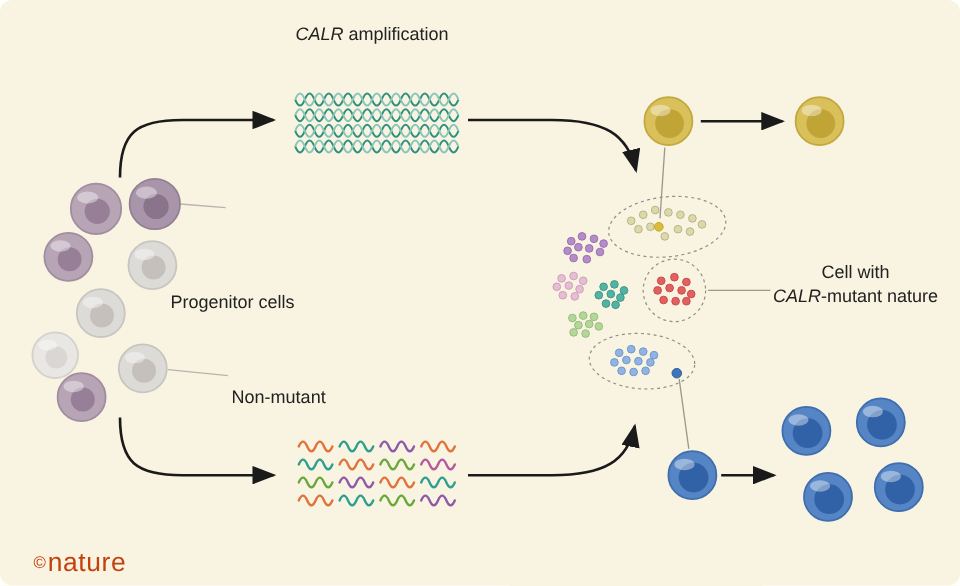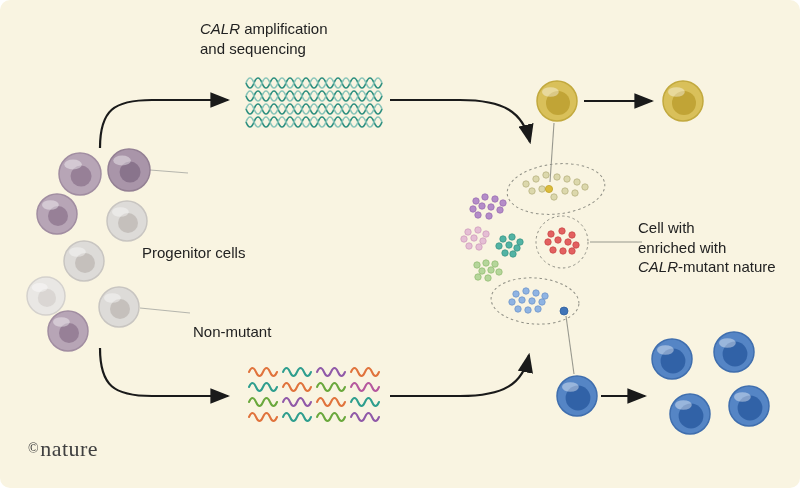--- a/index.html
+++ b/index.html
@@ -1,22 +1,22 @@
 <!DOCTYPE html>
 <html><head>
 <meta charset="utf-8">
 <style>
   *{margin:0;padding:0;box-sizing:border-box}
   body{background:#ffffff;font-family:"Liberation Sans",sans-serif}
   .figure{position:relative;width:800px;height:488px;background:#f9f4e1;border-radius:10px;overflow:hidden}
   svg.canvas{position:absolute;left:0;top:0;display:block}
   .lbl{position:absolute;font-size:15px;color:#222222;line-height:1.3}
-  .center{}
+  .center{text-align:center}
   .it{font-style:italic}
-  .watermark{position:absolute;left:28px;top:436px;color:#404040;font-family:Liberation Serif, serif;font-size:22px;letter-spacing:.5px}
+  .watermark{position:absolute;left:28px;top:456px;color:#c2410c;font-family:Liberation Sans, sans-serif;font-size:22px;letter-spacing:.5px}
   .watermark .c{font-size:14px;vertical-align:3px;margin-right:1px}
 </style>
 </head>
 <body>
 
 <div class="figure">
   <svg class="canvas" width="800" height="488" viewBox="0 0 800 488">
     <defs>
       <marker id="ah" markerWidth="9" markerHeight="7" refX="8" refY="3.5" orient="auto">
         <path d="M0,0 L9,3.5 L0,7 Z" fill="#1a1a1a"></path>
@@ -190,31 +190,29 @@
         <circle cx="691" cy="416" r="12.4" fill="#2f5fa4" opacity="0.92"></circle>
         <ellipse cx="683.4" cy="405" rx="8.4" ry="4.8" fill="#ffffff" opacity="0.4"></ellipse>
         <circle cx="749" cy="406" r="20" fill="#5585c5" stroke="#3f6eae" stroke-width="1.5"></circle>
         <circle cx="750" cy="408" r="12.4" fill="#2f5fa4" opacity="0.92"></circle>
         <ellipse cx="742.4" cy="397" rx="8.4" ry="4.8" fill="#ffffff" opacity="0.4"></ellipse>
       </g>
   </svg>
 
   <div class="lbl center" style="left:200px;top:19px;width:220px">
     <div><span class="it">CALR</span><span> amplification</span></div>
-    <div>and sequencing</div>
   </div>
 
 
   <div class="lbl" style="left:142px;top:243px">Progenitor cells</div>
 
   <div class="lbl" style="left:193px;top:322px">Non-mutant</div>
 
 
   <div class="lbl center" style="left:638px;top:218px;width:150px">
     <div>Cell with</div>
-    <div>enriched with</div>
     <div><span class="it">CALR</span><span>-mutant nature</span></div>
   </div>
 
   <div class="watermark">
     <span class="c">©</span><span>nature</span>
   </div>
 </div>
 
 </body></html>

